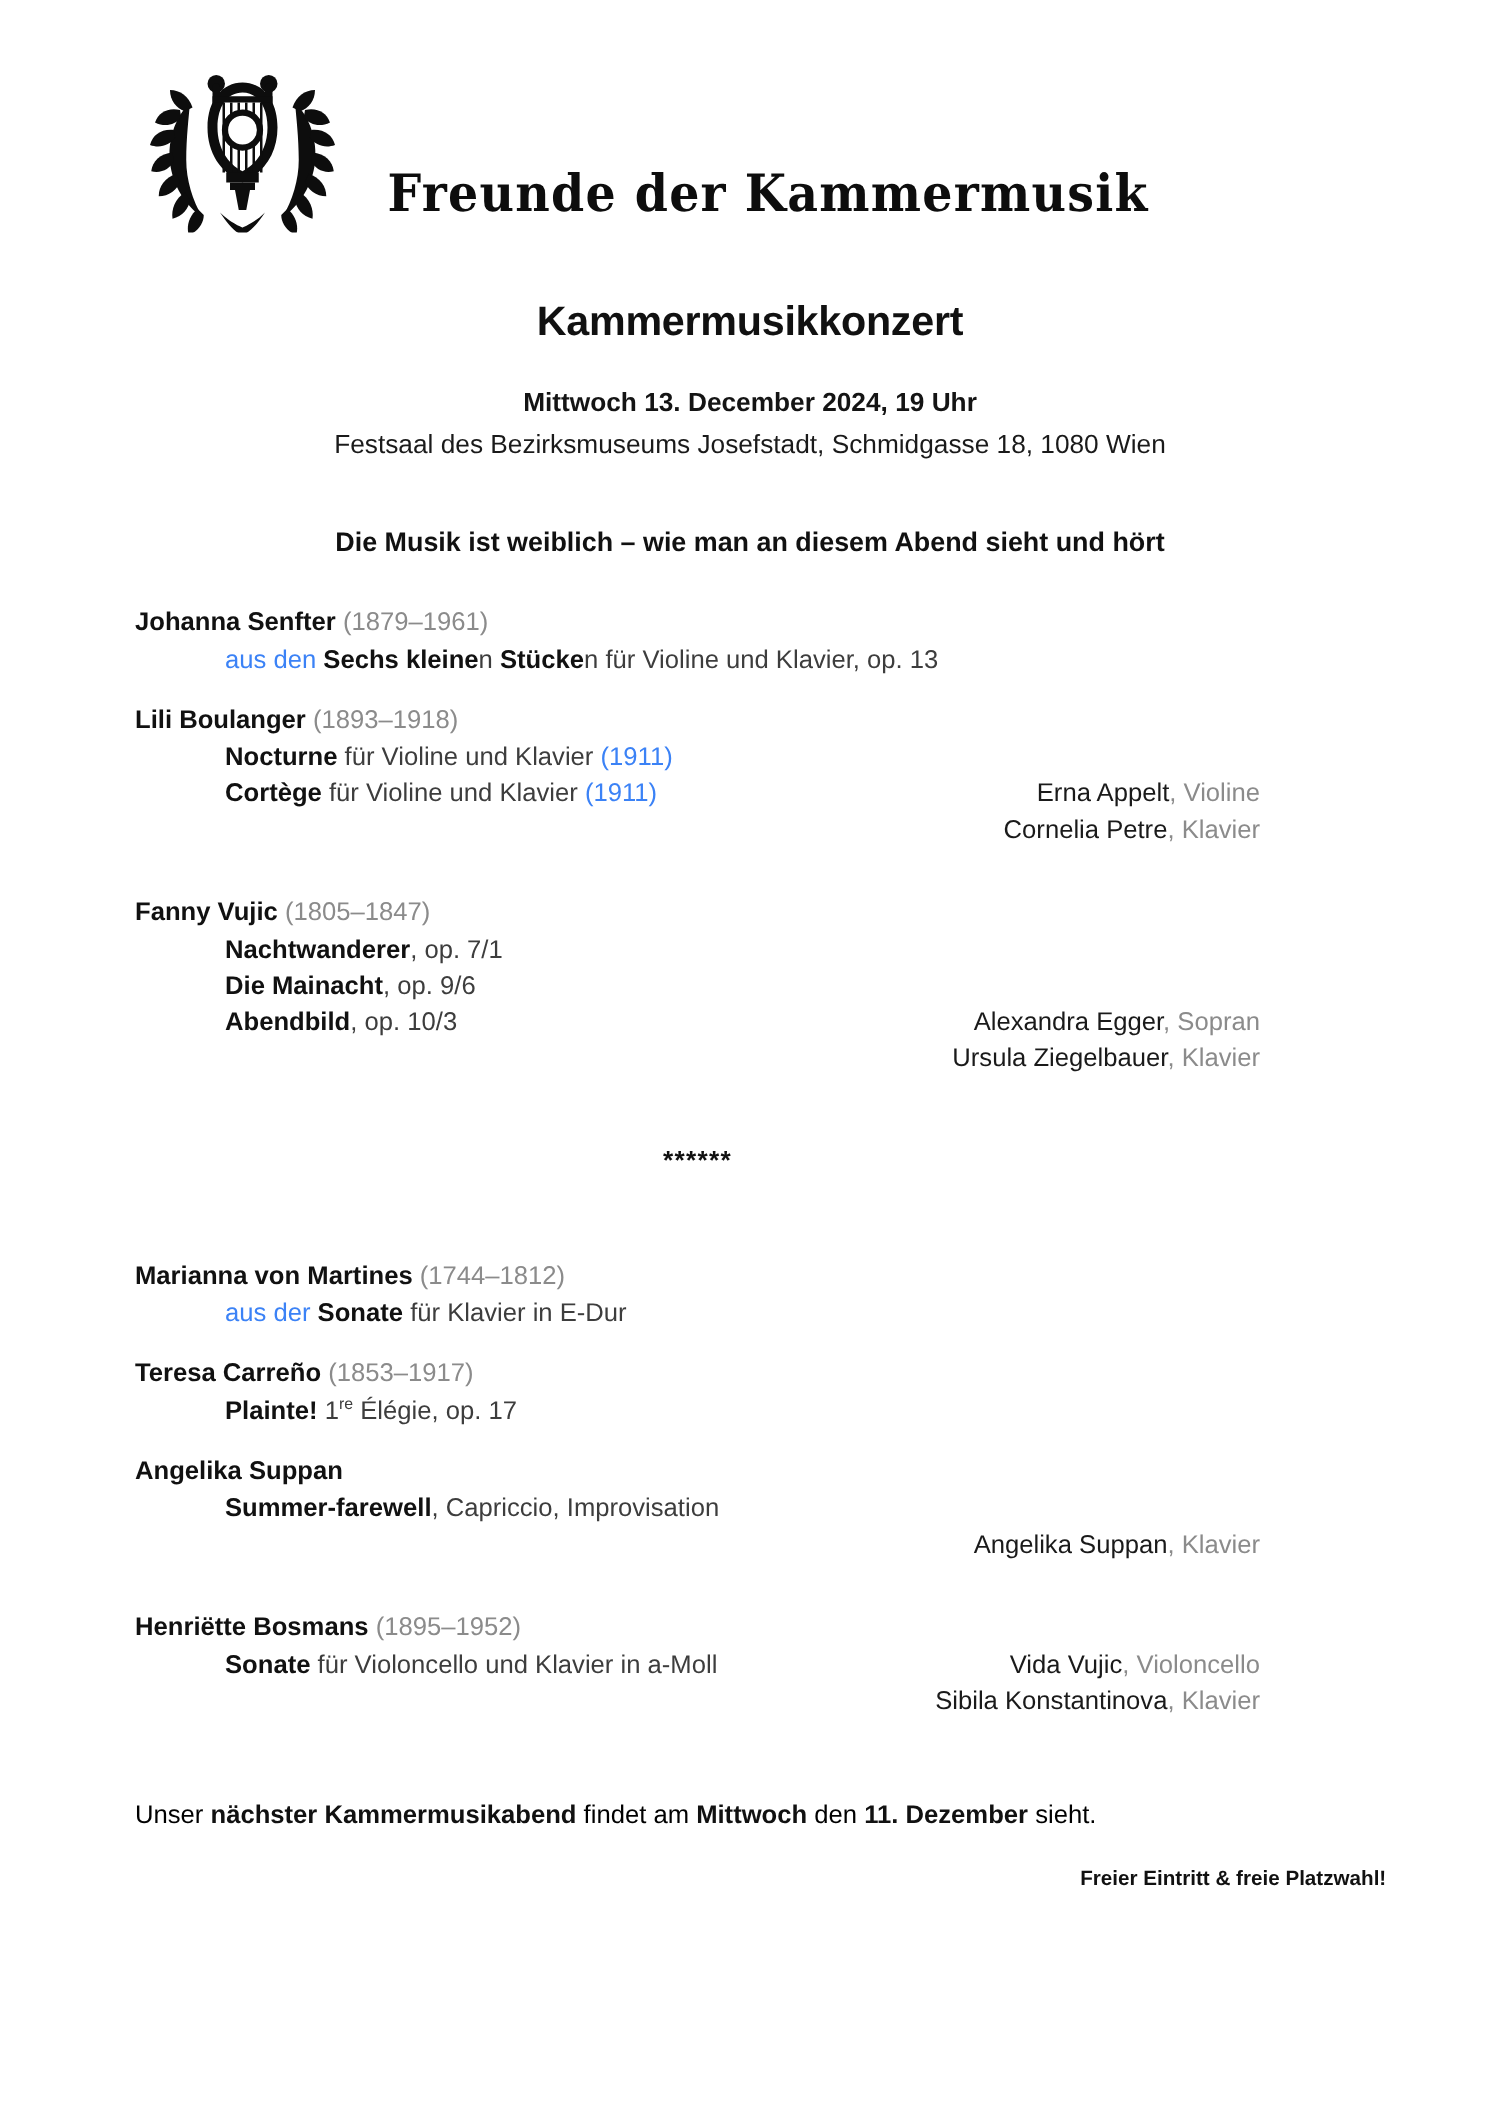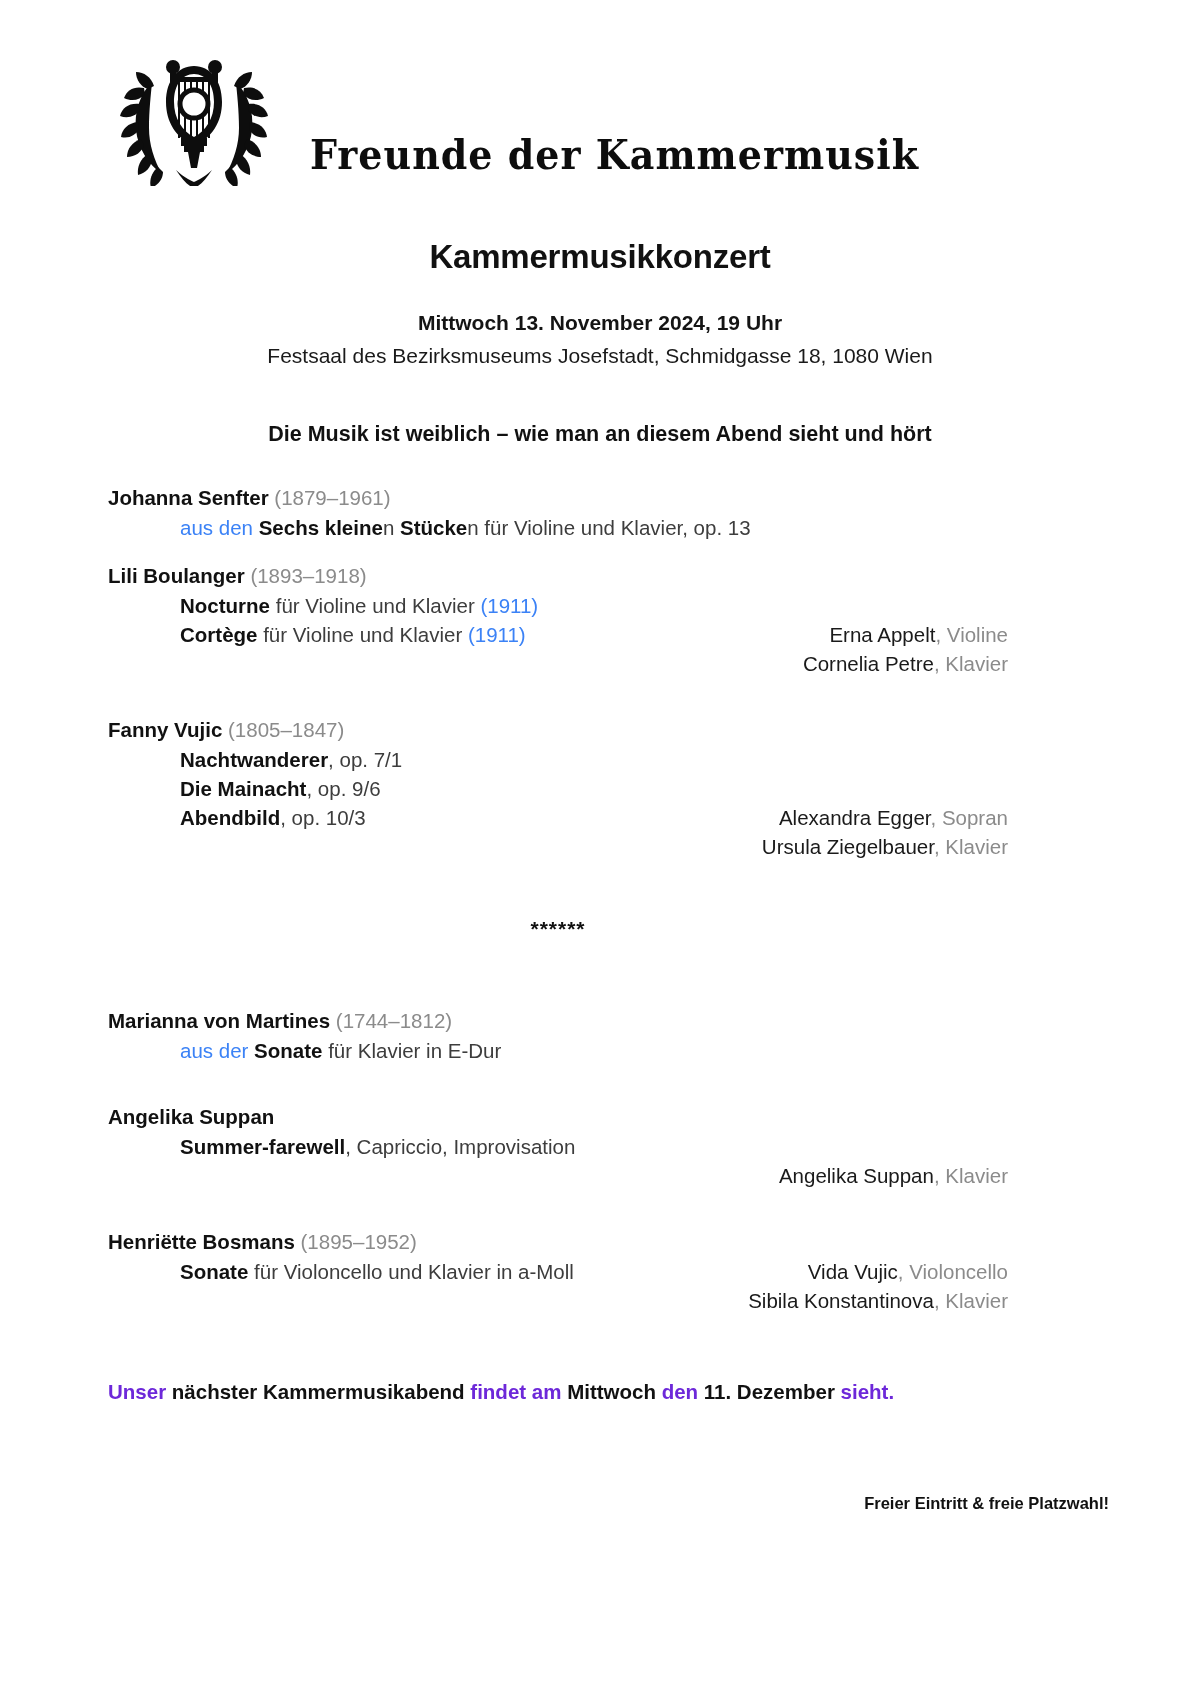--- a/index.html
+++ b/index.html
@@ -167,21 +167,21 @@
     line-height: 28px;
   }
 
   .next-event {
     font-size: 20.5px;
     line-height: 29px;
     color: #4a4a4a;
     white-space: nowrap;
   }
   .next-event .b { font-weight: bold; color: #111; }
-  .next-event .n { font-weight: bold; color: #6d28d9; }
+  .next-event .n { font-weight: normal; color: #000000; }
 
   .footer-note {
     position: absolute;
     left: 0;
     top: 1494px;
     width: 1200px;
     padding-right: 108px;
     box-sizing: border-box;
     text-align: right;
     font-size: 16.5px;
@@ -247,21 +247,21 @@
         </g>
       </svg>
     </div>
 
     <div class="org-name">
       <span class="frak">Freunde der Kammermusik</span>
     </div>
   </div>
 
   <div class="concert-title">Kammermusikkonzert</div>
-  <div class="date-line">Mittwoch 13. November 2024, 19 Uhr</div>
+  <div class="date-line">Mittwoch 13. December 2024, 19 Uhr</div>
   <div class="venue-line">Festsaal des Bezirksmuseums Josefstadt, Schmidgasse 18, 1080 Wien</div>
   <div class="motto-line">Die Musik ist weiblich – wie man an diesem Abend sieht und hört</div>
 
   <div class="program">
 
     <div class="block">
       <div class="composer">
         <span class="name">Johanna Senfter</span>
         <span class="years">(1879–1961)</span>
       </div>
@@ -336,20 +336,29 @@
         <span class="name">Marianna von Martines</span>
         <span class="years">(1744–1812)</span>
       </div>
       <div class="work">
         <span class="g">aus der </span><span class="b">Sonate</span><span class="n"> für Klavier in E-Dur</span>
       </div>
     </div>
 
     <div class="spacer-sm"></div>
 
+    <div class="block">
+      <div class="composer">
+        <span class="name">Teresa Carreño</span>
+        <span class="years">(1853–1917)</span>
+      </div>
+      <div class="work">
+        <span class="b">Plainte!</span><span class="n"> 1</span><sup class="n">re</sup><span class="n"> Élégie, op. 17</span>
+      </div>
+    </div>
 
     <div class="spacer-sm"></div>
 
     <div class="block">
       <div class="composer">
         <span class="name">Angelika Suppan</span>
         <span class="years"></span>
       </div>
       <div class="work">
         <span class="b">Summer-farewell</span><span class="n">, Capriccio, Improvisation</span>

